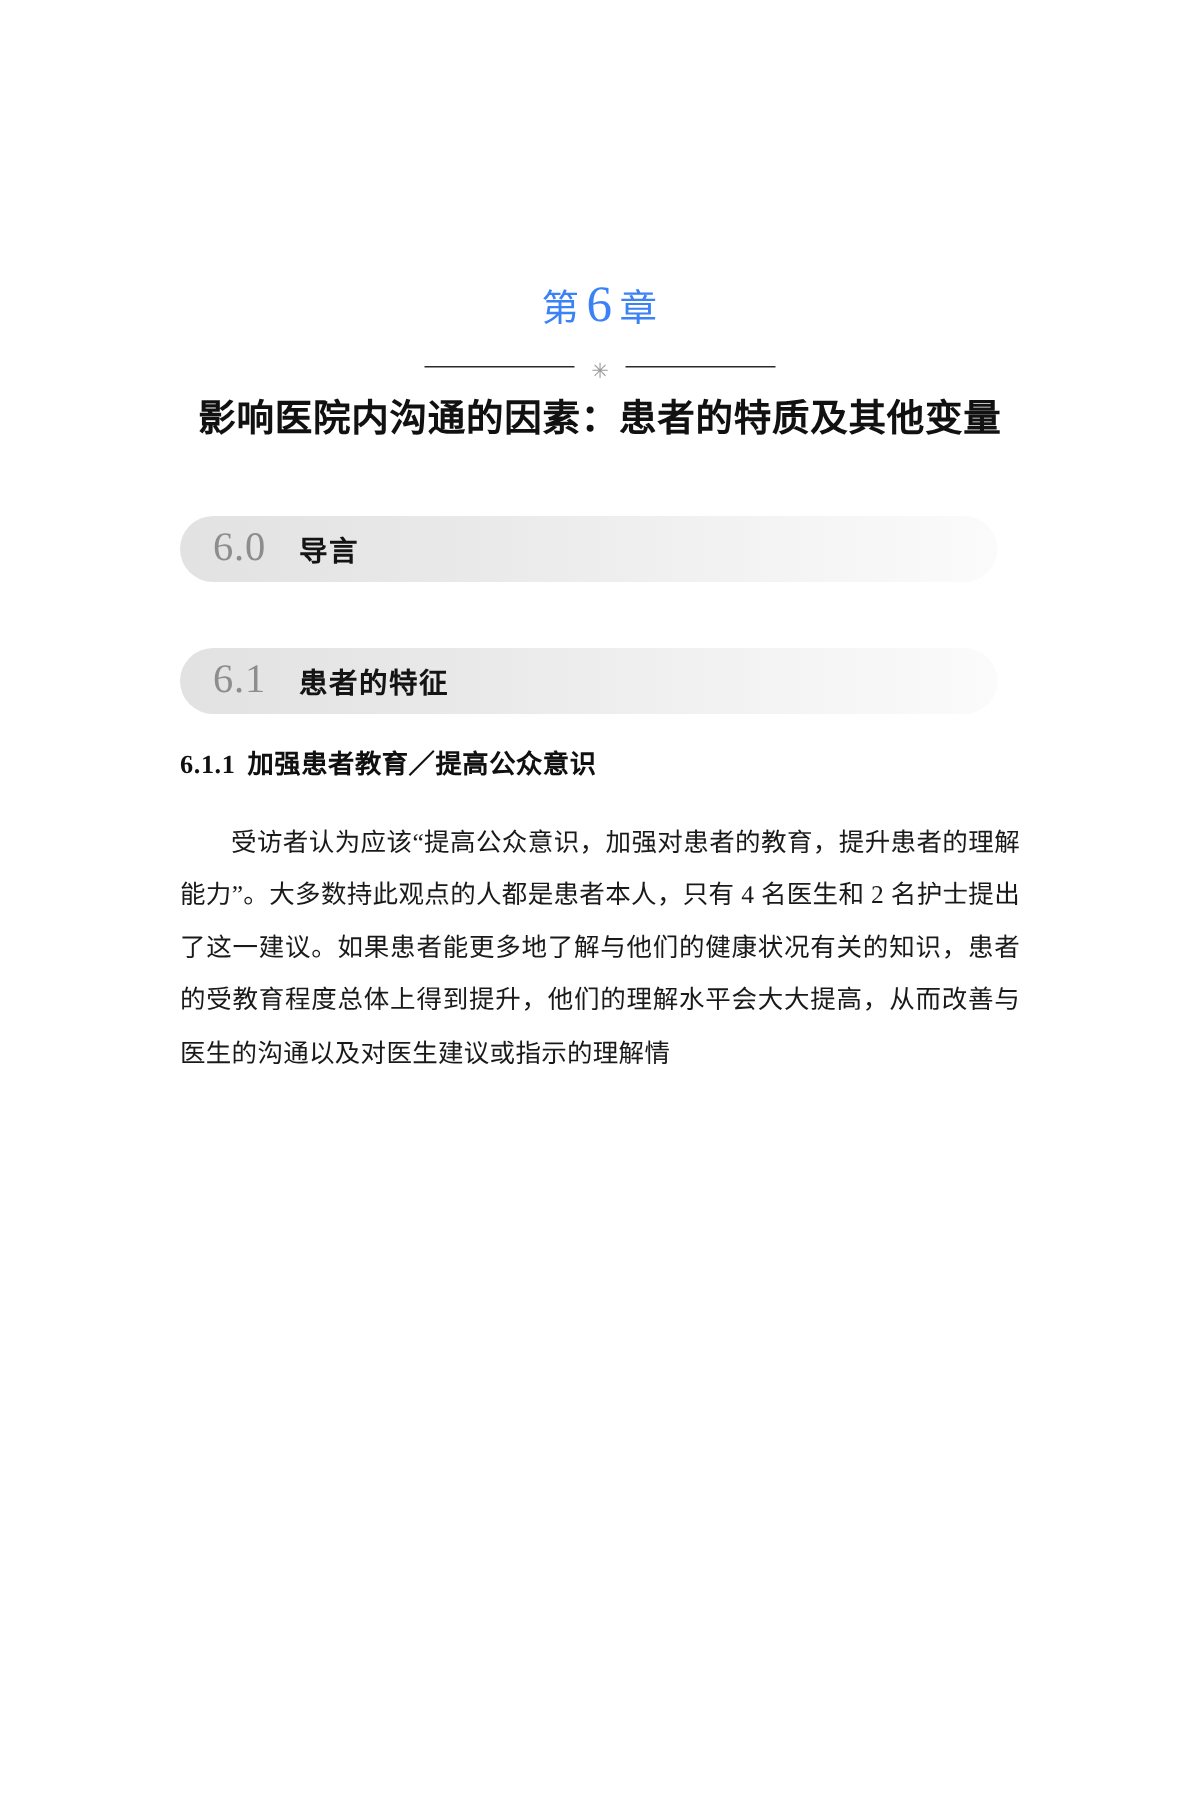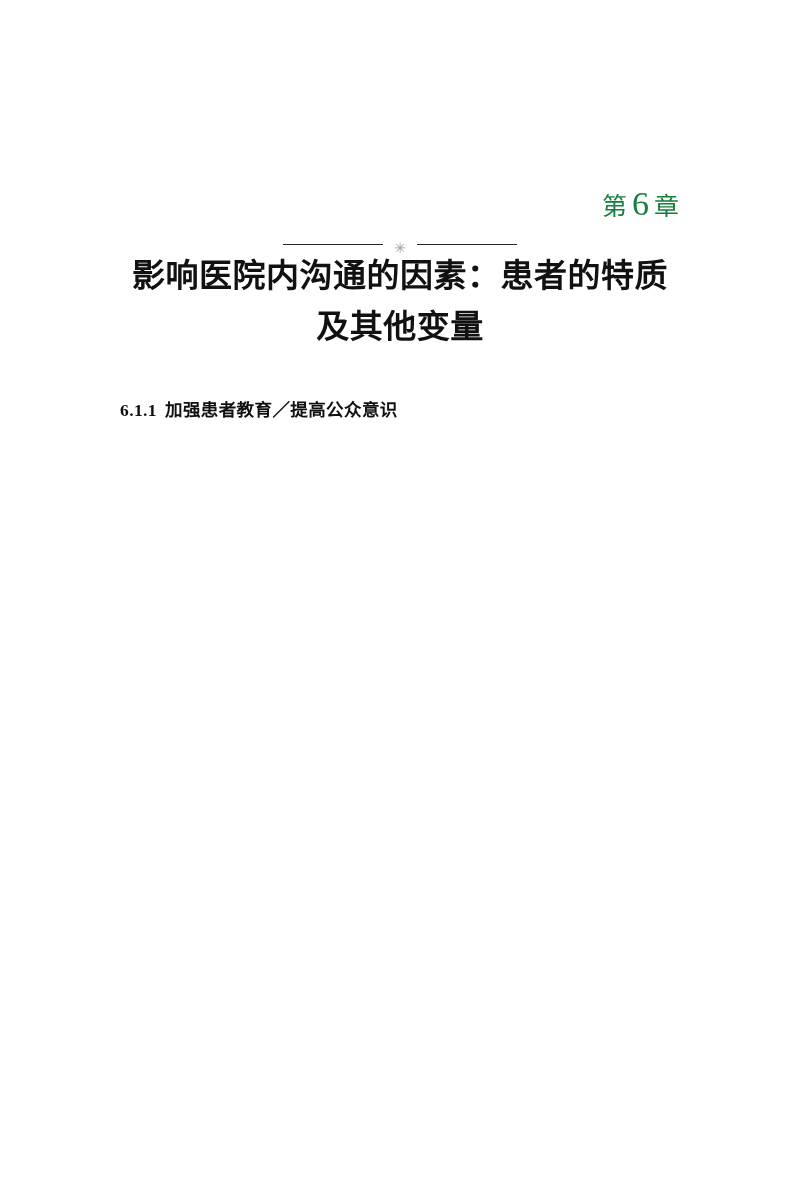--- a/index.html
+++ b/index.html
@@ -25,23 +25,22 @@
   }
 
   
   .chapter-head {
     margin-top: 185px;
     text-align: center;
   }
   .chapter-line {
     font-size: 25px;
     letter-spacing: 1px;
-    color: #15803d;
+    color: #3b82f6;
     font-family: "Liberation Serif", "DejaVu Serif", serif;
-    text-align: right;
   }
   .chapter-line .num {
     font-size: 34px;
     padding: 0 4px;
     font-family: "Liberation Serif", "DejaVu Serif", serif;
   }
 
   .ornament-wrap {
     margin-top: 14px;
     display: flex;
@@ -58,21 +57,22 @@
     width: 34px;
     text-align: center;
     font-size: 14px;
     color: #9a9a9a;
     line-height: 1;
     position: relative;
     top: 5px;
   }
 
   .chapter-title {
-    font-size: 33px;
+    margin-top: 10px;
+    font-size: 25px;
     font-weight: bold;
     line-height: 1.55;
     letter-spacing: 0.5px;
     color: #111;
     text-align: center;
   }
 
   
   .section-bar {
     margin-top: 44px;
@@ -112,21 +112,21 @@
     letter-spacing: 0.2px;
     color: #191919;
   }
   p.indent {
     text-indent: 2em;
   }
 
   .subhead {
     font-size: 17.5px;
     font-weight: bold;
-    margin-top: 43px;
+    margin-top: 19px;
     letter-spacing: 0.4px;
     color: #101010;
   }
   .subhead .sh-num {
     margin-right: 8px;
   }
 </style>
 </head>
 <body>
 
@@ -139,19 +139,28 @@
 
     <div class="ornament-wrap">
       <span class="orn-rule"></span>
       <span class="orn-star">✳</span>
       <span class="orn-rule"></span>
     </div>
 
     <div class="chapter-title">影响医院内沟通的因素：患者的特质及其他变量</div>
   </div>
 
+  <div class="section-bar">
+    <span class="section-num">6.0</span>
+    <span class="section-title">导言</span>
+  </div>
 
+  <div class="section-bar">
+    <span class="section-num">6.1</span>
+    <span class="section-title">患者的特征</span>
+  </div>
 
   <div class="subhead">
     <span class="sh-num">6.1.1</span><span>加强患者教育／提高公众意识</span>
   </div>
+  <p class="body indent">受访者认为应该“提高公众意识，加强对患者的教育，提升患者的理解能力”。大多数持此观点的人都是患者本人，只有 4 名医生和 2 名护士提出了这一建议。如果患者能更多地了解与他们的健康状况有关的知识，患者的受教育程度总体上得到提升，他们的理解水平会大大提高，从而改善与医生的沟通以及对医生建议或指示的理解情</p>
 
 </div>
 
 </body></html>

